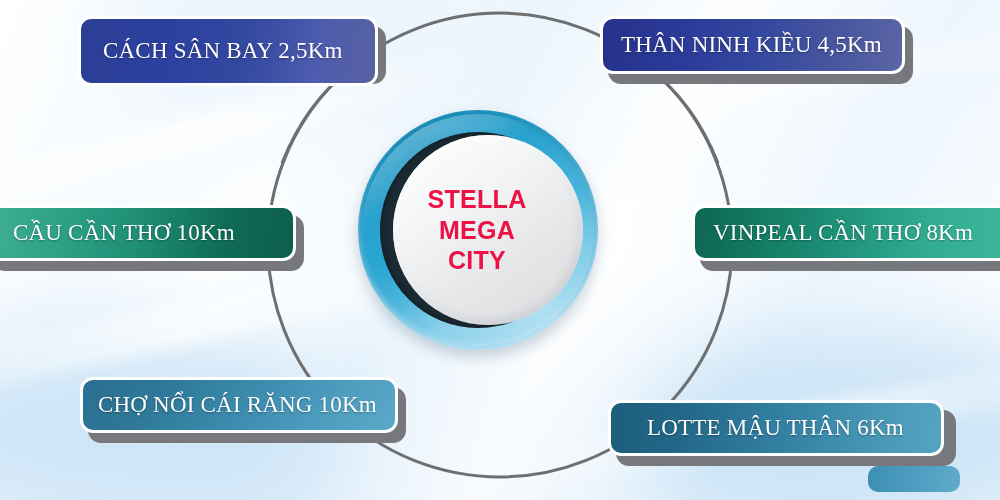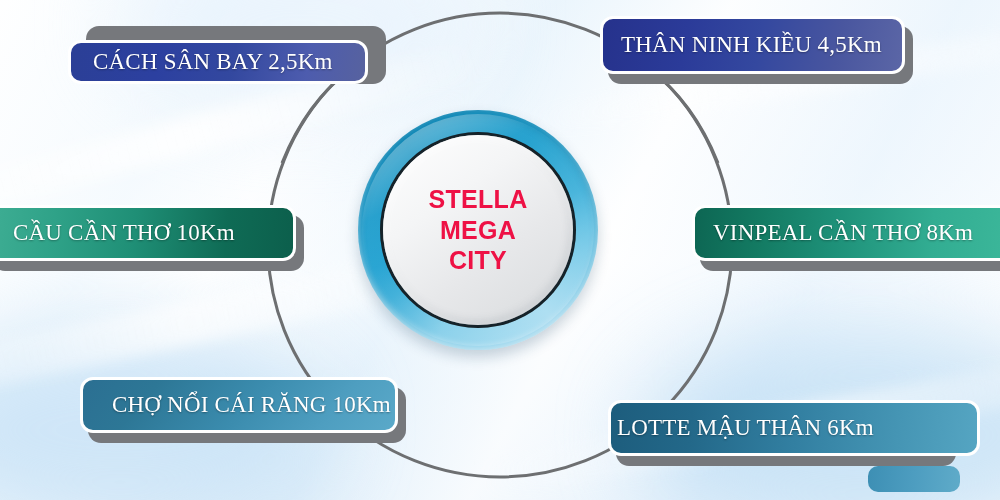--- a/index.html
+++ b/index.html
@@ -96,29 +96,29 @@
   #hub .ring-inner-shade {
     position: absolute;
     left: 22px; top: 22px;
     width: 196px; height: 196px;
     border-radius: 50%;
     background: #1b2b33;
     box-shadow: inset 0 0 6px rgba(0,0,0,0.55);
   }
   #hub .disc {
     position: absolute;
-    left: 25px; top: 25px;
+    left: 35px; top: 25px;
     width: 190px; height: 190px;
     border-radius: 50%;
     background:
       linear-gradient(145deg, #ffffff 0%, #f4f5f6 34%, #e7e8ea 62%, #dfe1e3 82%, #eceef0 100%);
     box-shadow: inset 2px 3px 8px rgba(255,255,255,0.95), inset -2px -3px 9px rgba(120,130,140,0.28);
     display: flex;
     align-items: center;
-    justify-content: center;
+    justify-content: flex-start;
   }
   #hub .hub-label {
     font-family: "Liberation Sans", sans-serif;
     font-weight: bold;
     font-size: 25px;
     line-height: 1.22;
     letter-spacing: .3px;
     text-align: center;
     color: #ee1145;
     width: 168px;
@@ -151,41 +151,41 @@
     z-index: 6;
   }
   .chip-shadow {
     position: absolute;
     border-radius: 13px;
     background: #76787c;
     z-index: 5;
   }
 
   
-  #chip-airport      { left: 68px;  top: 16px;  width: 300px; height: 44px; padding-left: 22px;
-                       background: linear-gradient(100deg, #2b3f96 0%, #2c40a0 30%, #33489f 55%, #4d5cae 80%, #57629f 100%); margin-top: 24px; }
+  #chip-airport      { left: 78px;  top: 16px;  width: 300px; height: 70px; padding-left: 22px;
+                       background: linear-gradient(100deg, #2b3f96 0%, #2c40a0 30%, #33489f 55%, #4d5cae 80%, #57629f 100%); }
   #chip-airport-sh   { left: 86px;  top: 26px;  width: 300px; height: 58px; }
 
   #chip-ninhkieu     { left: 600px; top: 16px;  width: 305px; height: 58px; padding-left: 18px;
                        background: linear-gradient(100deg, #26328c 0%, #2b3b99 28%, #34489f 52%, #49569f 78%, #5b66a6 100%); }
   #chip-ninhkieu-sh  { left: 608px; top: 26px;  width: 305px; height: 58px; }
 
   #chip-caudau       { left: -16px; top: 205px; width: 312px; height: 56px; padding-left: 26px;
                        background: linear-gradient(95deg, #3fae94 0%, #2fa288 22%, #1f8f76 48%, #0f6b55 78%, #0c5f4c 100%); }
   #chip-caudau-sh    { left: -8px;  top: 215px; width: 312px; height: 56px; }
 
   #chip-vinpearl     { left: 692px; top: 205px; width: 322px; height: 56px; padding-left: 18px;
                        background: linear-gradient(95deg, #0d6653 0%, #137a62 20%, #1e9179 45%, #32ad92 75%, #3cb79a 100%); }
   #chip-vinpearl-sh  { left: 700px; top: 215px; width: 322px; height: 56px; }
 
-  #chip-chonoi       { left: 80px;  top: 377px; width: 318px; height: 56px; padding-left: 29px;
+  #chip-chonoi       { left: 80px;  top: 377px; width: 318px; height: 56px; padding-left: 15px;
                        background: linear-gradient(130deg, #2b6f92 0%, #2d7796 22%, #3b8cae 52%, #4e9ec0 78%, #5aa9c9 100%); }
   #chip-chonoi-sh    { left: 88px;  top: 387px; width: 318px; height: 56px; }
 
-  #chip-lotte        { left: 608px; top: 400px; width: 372px; height: 56px; padding-left: 6px;
+  #chip-lotte        { left: 608px; top: 400px; width: 336px; height: 56px; padding-left: 36px;
                        background: linear-gradient(95deg, #1d5d7d 0%, #236889 22%, #327fa1 50%, #4595b4 78%, #55a5c2 100%); }
   #chip-lotte-sh     { left: 616px; top: 410px; width: 340px; height: 56px; }
 
   
   #chip-extra {
     position: absolute;
     left: 868px; top: 466px; width: 92px; height: 26px;
     border-radius: 10px;
     background: linear-gradient(95deg, #3d8fb4 0%, #4d9dc0 50%, #5fabc9 100%);
     z-index: 7;

